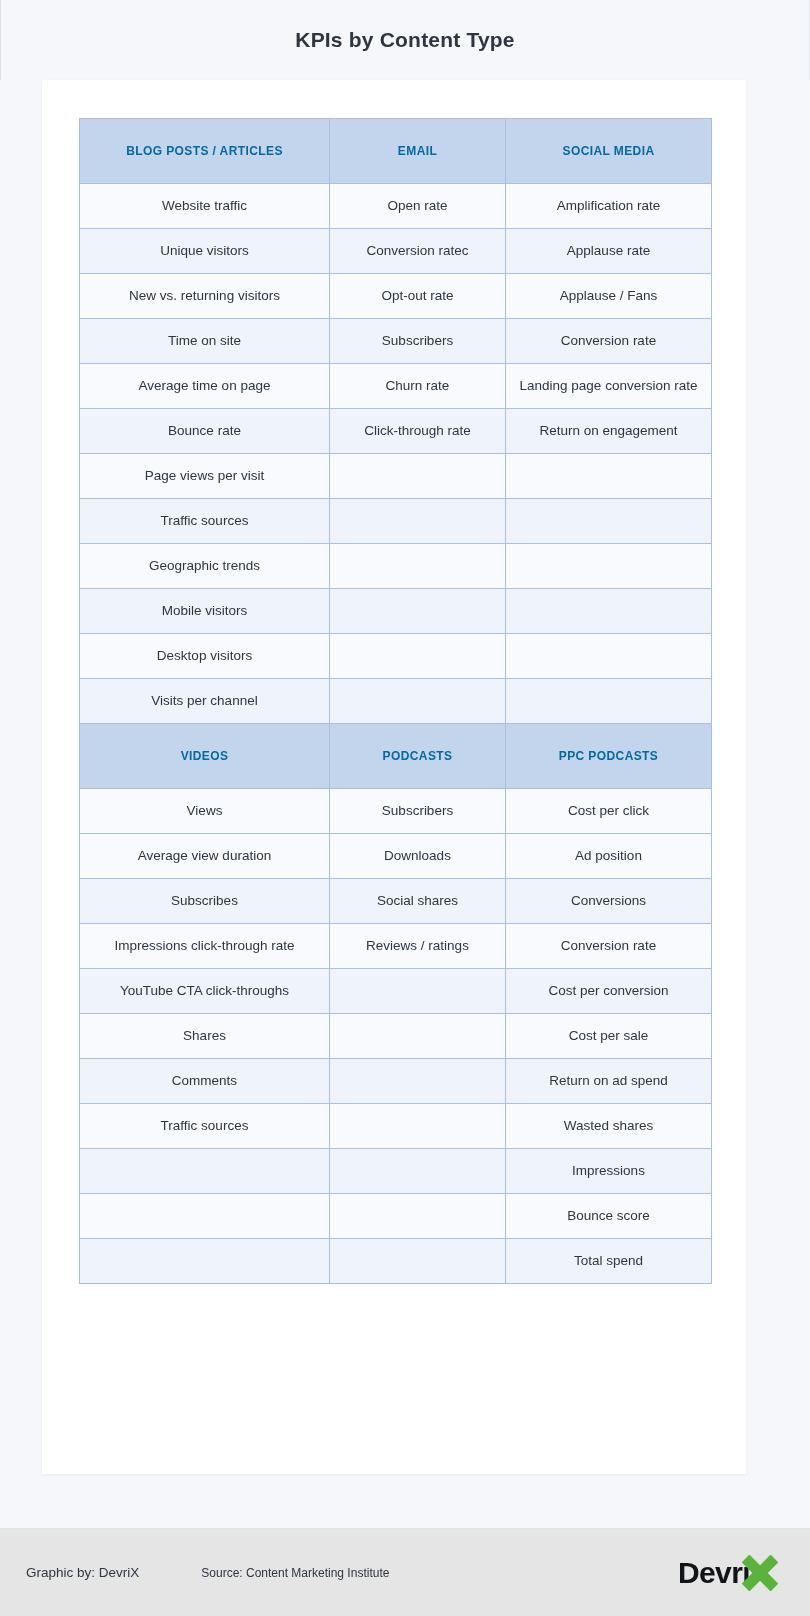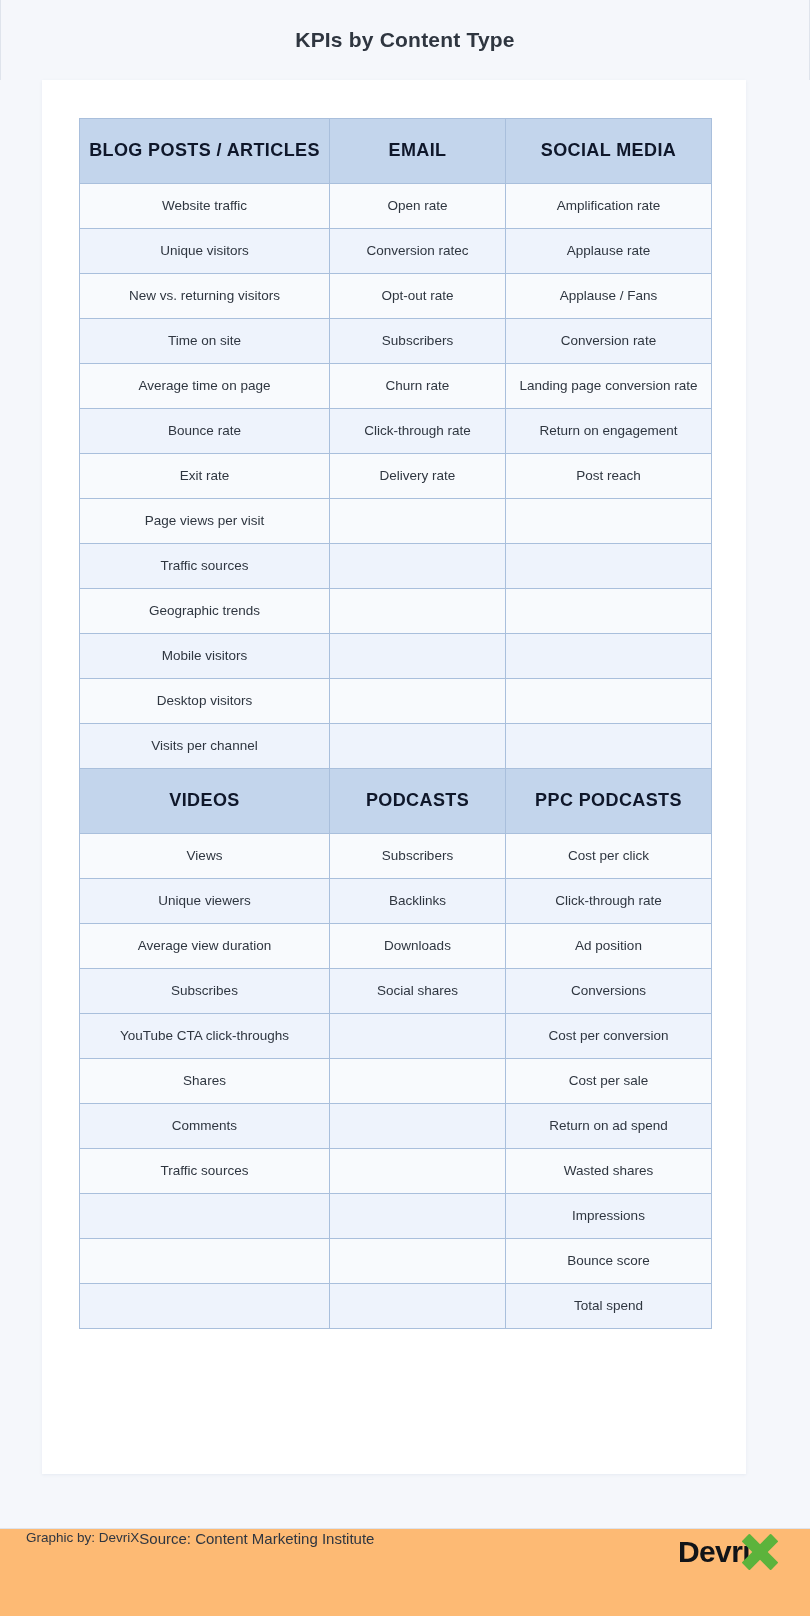--- a/index.html
+++ b/index.html
@@ -87,50 +87,51 @@
     font-weight: normal;
     color: #2f3640;
     padding: 6px 8px;
     height: 45px;
     line-height: 1.22;
   }
 
   .kpi-table th.section-head {
     background: #c3d5ec;
     font-weight: bold;
-    font-size: 18px;
+    font-size: 12px;
     letter-spacing: 0.4px;
-    color: #0f172a;
+    color: #0369a1;
     height: 65px;
   }
 
   tr.row-odd  td { background: #f8fafd; }
   tr.row-even td { background: #eef3fc; }
 
   
   .footer {
     position: absolute;
     left: 0;
     bottom: 0;
     width: 810px;
     height: 88px;
-    background: #fdba74;
+    background: #e5e5e5;
     border-top: 1px solid #dde3ec;
     display: flex;
-    align-items: flex-start;
+    align-items: center;
     padding: 1px 26px;
   }
   .footer-credit {
     font-size: 13.5px;
     color: #2f3640;
     white-space: nowrap;
   }
   .footer-source {
-    font-size: 15px;
+    font-size: 12px;
     color: #2f3640;
+    margin-left: 62px;
     white-space: nowrap;
   }
   .footer-spacer { flex: 1; }
 
   .logo {
     position: relative;
     display: flex;
     align-items: center;
     height: 44px;
     padding-right: 4px;
@@ -211,25 +212,20 @@
               <td>Average time on page</td>
               <td>Churn rate</td>
               <td>Landing page conversion rate</td>
             </tr>
             <tr class="row-even">
               <td>Bounce rate</td>
               <td>Click-through rate</td>
               <td>Return on engagement</td>
             </tr>
             <tr class="row-odd">
-              <td>Exit rate</td>
-              <td>Delivery rate</td>
-              <td>Post reach</td>
-            </tr>
-            <tr class="row-odd">
               <td>Page views per visit</td>
               <td></td>
               <td></td>
             </tr>
             <tr class="row-even">
               <td>Traffic sources</td>
               <td></td>
               <td></td>
             </tr>
             <tr class="row-odd">
@@ -255,34 +251,34 @@
             <tr>
               <th class="section-head">VIDEOS</th>
               <th class="section-head">PODCASTS</th>
               <th class="section-head">PPC PODCASTS</th>
             </tr>
             <tr class="row-odd">
               <td>Views</td>
               <td>Subscribers</td>
               <td>Cost per click</td>
             </tr>
-            <tr class="row-even">
-              <td>Unique viewers</td>
-              <td>Backlinks</td>
-              <td>Click-through rate</td>
-            </tr>
             <tr class="row-odd">
               <td>Average view duration</td>
               <td>Downloads</td>
               <td>Ad position</td>
             </tr>
             <tr class="row-even">
               <td>Subscribes</td>
               <td>Social shares</td>
               <td>Conversions</td>
+            </tr>
+            <tr class="row-odd">
+              <td>Impressions click-through rate</td>
+              <td>Reviews / ratings</td>
+              <td>Conversion rate</td>
             </tr>
             <tr class="row-even">
               <td>YouTube CTA click-throughs</td>
               <td></td>
               <td>Cost per conversion</td>
             </tr>
             <tr class="row-odd">
               <td>Shares</td>
               <td></td>
               <td>Cost per sale</td>

